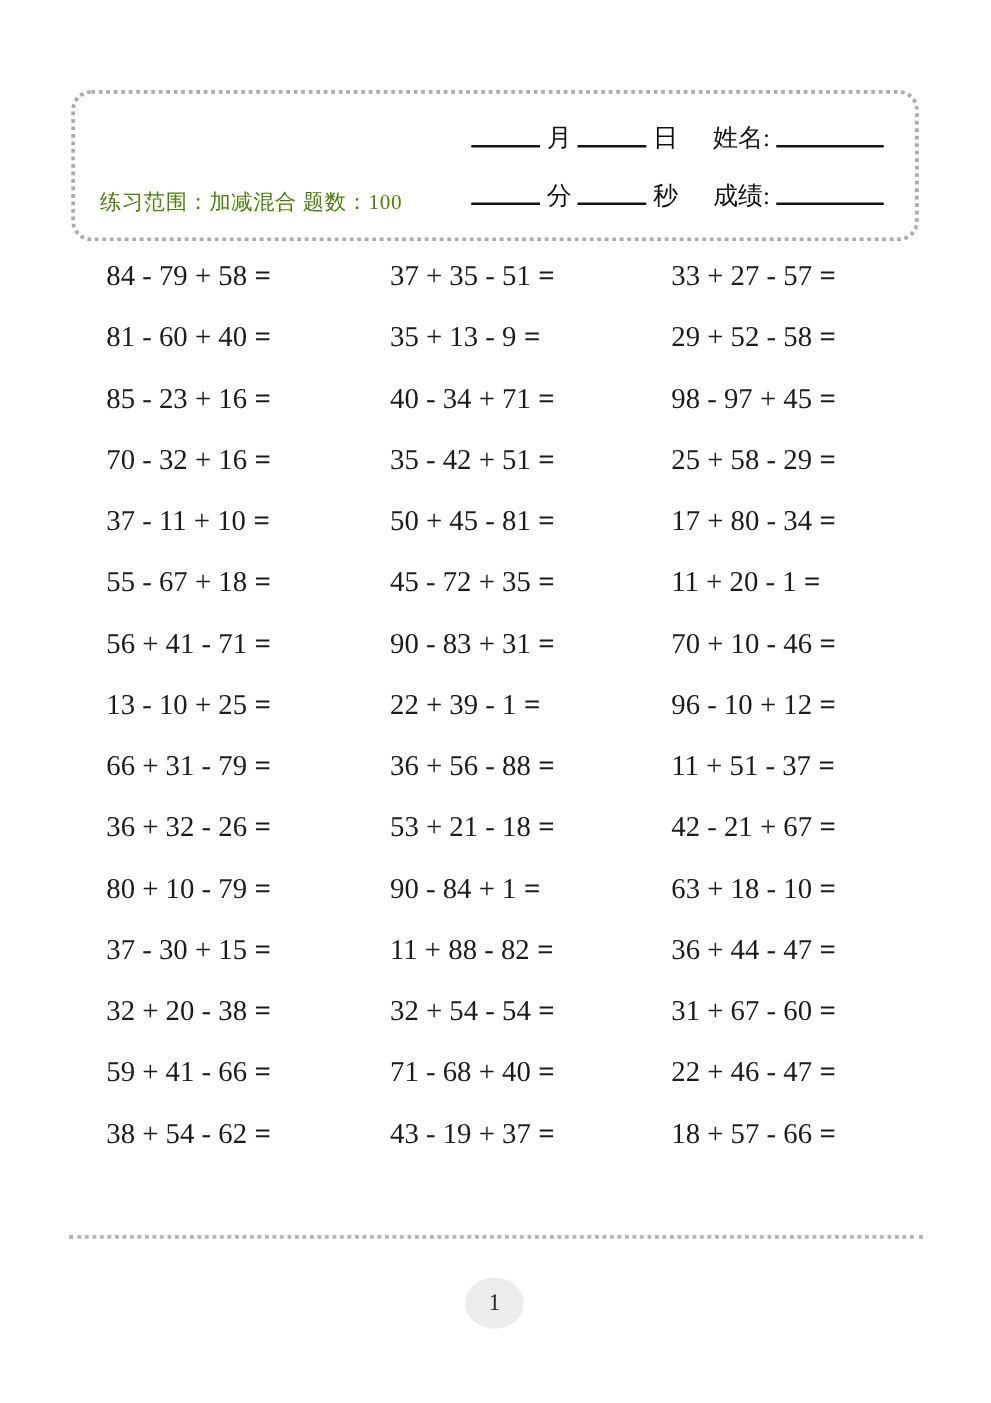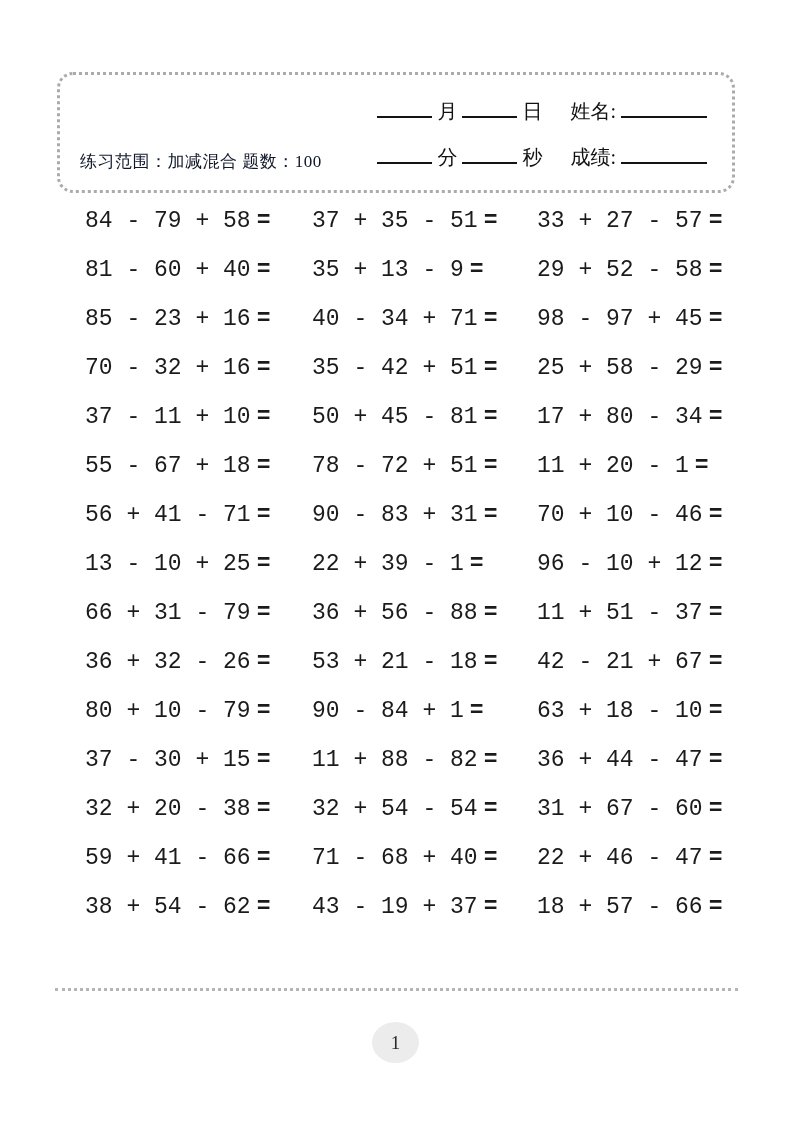--- a/index.html
+++ b/index.html
@@ -19,21 +19,21 @@
     width: 672px; height: 115px;
     border: 3px dotted #ababab;
     border-radius: 16px;
     background: #ffffff;
   }
   .practice-info {
     position: absolute;
     left: 20px; top: 75px;
     font-size: 17px;
     letter-spacing: 0.5px;
-    color: #0f172a;
+    color: #4d7c0f;
     white-space: nowrap;
   }
   .header-right {
     position: absolute;
     right: 22px; top: 16px;
     display: flex;
     flex-direction: column;
     gap: 15px;
   }
   .fill-row {
@@ -55,21 +55,20 @@
   .blank.wide { width: 86px; }
 
   
   .problems {
     position: absolute;
     left: 85px; top: 196px;
     width: 660px;
     display: grid;
     grid-template-columns: 227px 225px 1fr;
     grid-auto-rows: 49px;
-    font-family: Liberation Mono, monospace;
   }
   .cell {
     display: flex;
     align-items: center;
     font-size: 23px;
     white-space: nowrap;
     color: #1b1b1b;
   }
   .cell .eq {
     margin-left: 6px;
@@ -185,21 +184,21 @@
   </div>
     <div class="cell">
     <span class="expr">17 + 80 - 34</span>
     <span class="eq">=</span>
   </div>
     <div class="cell">
     <span class="expr">55 - 67 + 18</span>
     <span class="eq">=</span>
   </div>
     <div class="cell">
-    <span class="expr">78 - 72 + 51</span>
+    <span class="expr">45 - 72 + 35</span>
     <span class="eq">=</span>
   </div>
     <div class="cell">
     <span class="expr">11 + 20 - 1</span>
     <span class="eq">=</span>
   </div>
     <div class="cell">
     <span class="expr">56 + 41 - 71</span>
     <span class="eq">=</span>
   </div>

